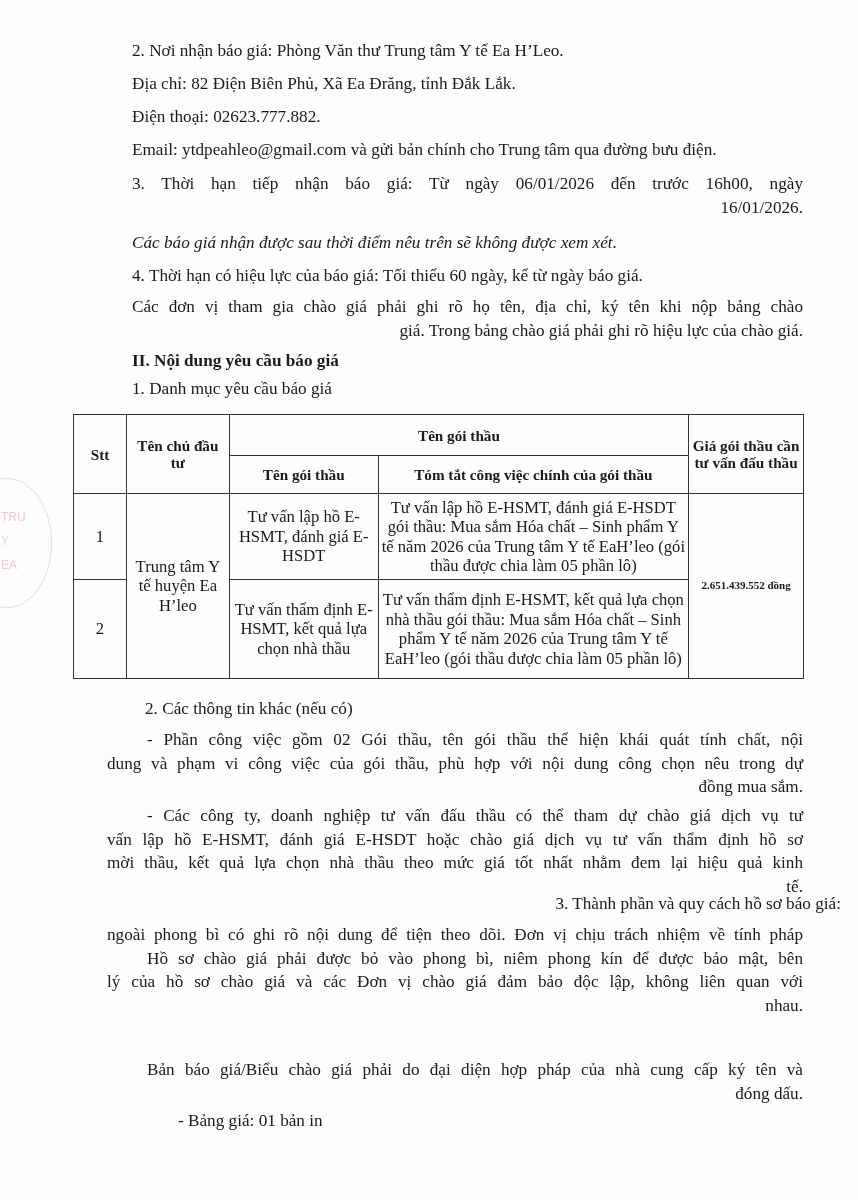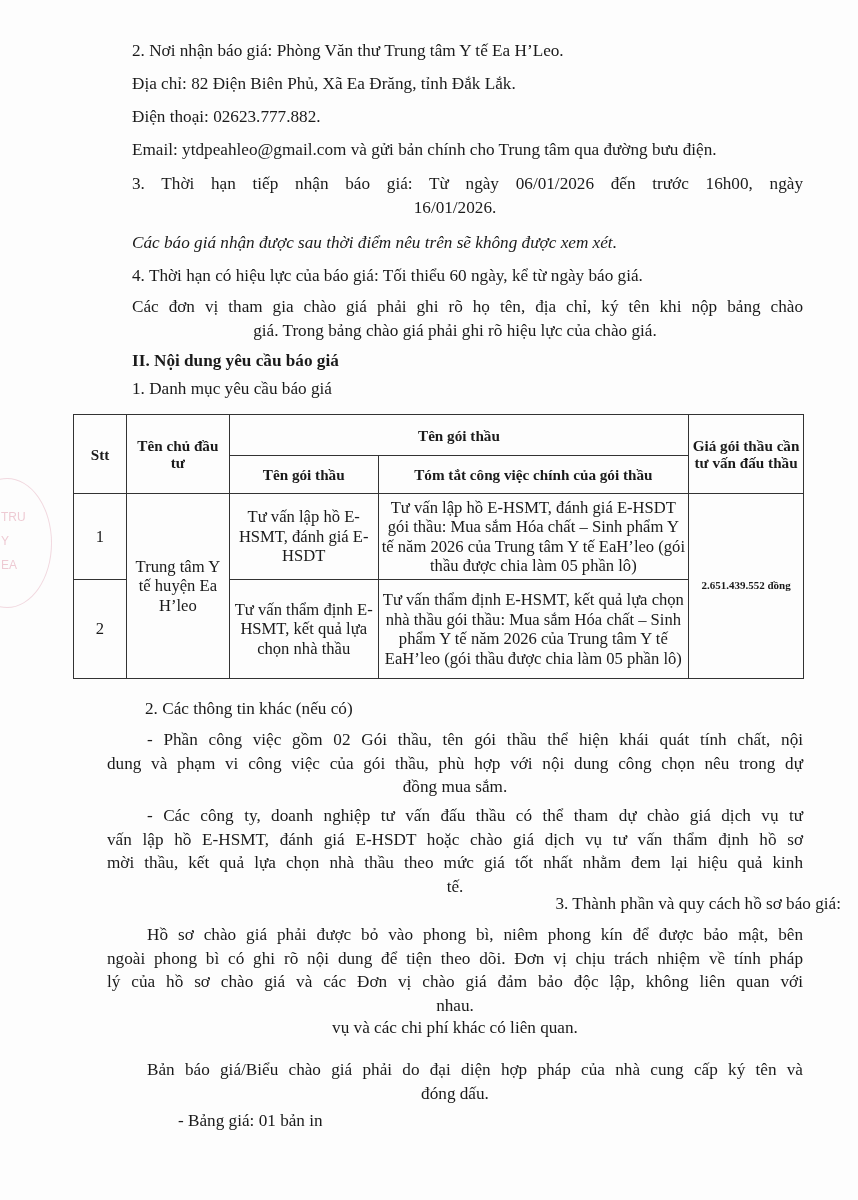--- a/index.html
+++ b/index.html
@@ -53,21 +53,21 @@
       margin: 0;
       line-height: 23.5px;
     }
     .just2 span.l {
       display: block;
       text-align: justify;
       text-align-last: justify;
     }
     .just2 span.last {
       display: block;
-      text-align: center;
+      text-align: right;
     }
     .italic { font-style: italic; }
     .bold { font-weight: bold; }
 
     table.tbl {
       position: absolute;
       left: 73px;
       top: 414px;
       width: 731px;
       border-collapse: collapse;
@@ -169,28 +169,27 @@
   <div class="just2" style="top:804px;">
     <span class="l" style="padding-left:40px;">- Các công ty, doanh nghiệp tư vấn đấu thầu có thể tham dự chào giá dịch vụ tư</span>
     <span class="l">vấn lập hồ E-HSMT, đánh giá E-HSDT hoặc chào giá dịch vụ tư vấn thẩm định hồ sơ</span>
     <span class="l">mời thầu, kết quả lựa chọn nhà thầu theo mức giá tốt nhất nhằm đem lại hiệu quả kinh</span>
     <span class="last">tế.</span>
   </div>
 
   <p class="p" style="top:893px; left:145px;text-align:right;">3. Thành phần và quy cách hồ sơ báo giá:</p>
 
   <div class="just2" style="top:923px;">
+    <span class="l">ngoài phong bì có ghi rõ nội dung để tiện theo dõi. Đơn vị chịu trách nhiệm về tính pháp</span>
     <span class="l" style="padding-left:40px;">Hồ sơ chào giá phải được bỏ vào phong bì, niêm phong kín để được bảo mật, bên</span>
-    <span class="l">ngoài phong bì có ghi rõ nội dung để tiện theo dõi. Đơn vị chịu trách nhiệm về tính pháp</span>
     <span class="l">lý của hồ sơ chào giá và các Đơn vị chào giá đảm bảo độc lập, không liên quan với</span>
     <span class="last">nhau.</span>
   </div>
 
   <div class="just2" style="top:1016px;">
-    <span class="last">vụ và các chi phí khác có liên quan.</span>
   </div>
 
   <div class="just2" style="top:1058px;">
     <span class="l" style="padding-left:40px;">Bản báo giá/Biểu chào giá phải do đại diện hợp pháp của nhà cung cấp ký tên và</span>
     <span class="last">đóng dấu.</span>
   </div>
 
   <p class="p" style="top:1110px; left:178px;">- Bảng giá: 01 bản in</p>
 
 </div>

